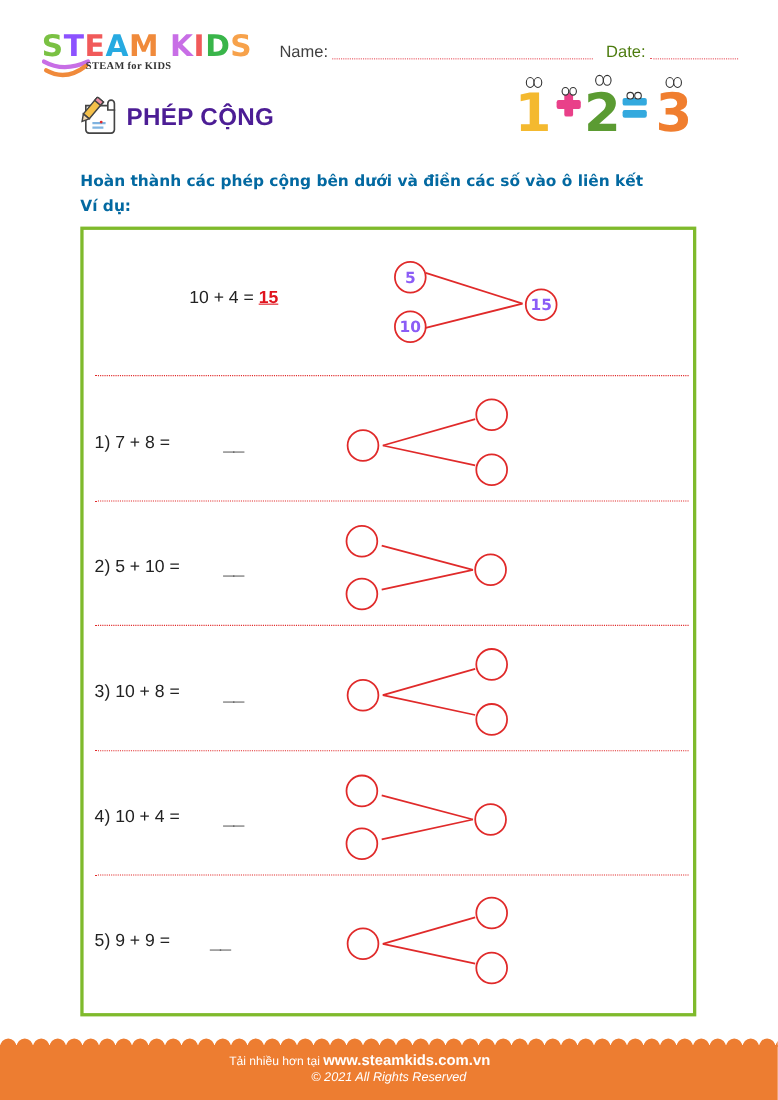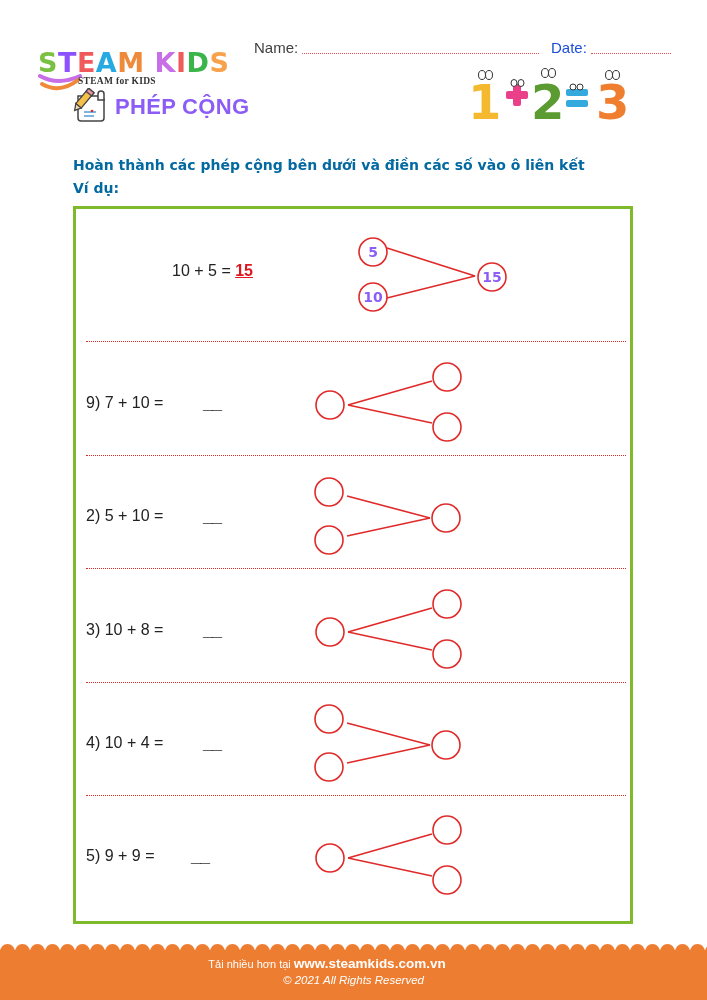--- a/index.html
+++ b/index.html
@@ -2,32 +2,32 @@
 <html><head>
 <meta charset="utf-8">
 <style>
   html, body { margin:0; padding:0; }
   body {
     width:707px; height:1000px; position:relative; overflow:hidden;
     background:#ffffff; font-family:"Liberation Sans", sans-serif; color:#222;
   }
   .abs { position:absolute; }
   
-  .logo { left:38px; top:48px; width:200px; height:50px; }
+  .logo { left:38px; top:28px; width:200px; height:50px; }
   .logo-word { font-family:"DejaVu Sans", sans-serif; font-weight:bold; font-size:27px; letter-spacing:0.5px; line-height:30px; white-space:nowrap; }
   .logo-sub { position:absolute; left:40px; top:28px; font-family:Liberation Serif, serif; font-weight:bold; font-size:9.5px; color:#333; letter-spacing:0.3px; }
   .logo-swoosh { position:absolute; left:0; top:24px; }
   
   .name-label { left:254px; top:39px; font-size:15px; color:#404040; }
   .name-line { left:302px; top:53px; width:237px; border-bottom:1.6px dotted #e8505b; }
-  .date-label { left:551px; top:39px; font-size:15px; color:#1d4ed8; }
+  .date-label { left:551px; top:39px; font-size:15px; color:#4d7c0f; }
   .date-line { left:591px; top:53px; width:80px; border-bottom:1.6px dotted #e8505b; }
   
   .title-icon { left:72px; top:88px; }
-  .title { left:115px; top:94px; font-size:22px; font-weight:bold; color:#8b5cf6; letter-spacing:0.3px; }
+  .title { left:115px; top:94px; font-size:22px; font-weight:bold; color:#4c1d95; letter-spacing:0.3px; }
   .mascot { left:468px; top:67px; }
   
   .instr { left:73px; top:157px; font-size:15.5px; font-weight:bold; color:#0369a1; font-family:"DejaVu Sans", sans-serif; font-size:14px; }
   .example-label { left:73px; top:180px; font-family:"DejaVu Sans", sans-serif; font-size:14px; font-weight:bold; color:#0369a1; }
   
   .frame { left:73px; top:206px; width:560px; height:718px; border:3px solid #7fba2c; box-sizing:border-box; }
   .divider { left:86px; width:540px; border-top:1.5px dotted #e02a2a; }
   .eq { font-size:16px; color:#222; white-space:nowrap; }
   .ex-eq { left:172px; top:262px; }
   .ex-answer { color:#e0141e; font-weight:bold; text-decoration:underline; }
@@ -92,37 +92,37 @@
     <ellipse cx="141" cy="8" rx="3.5" ry="4.5"></ellipse>
       <ellipse cx="148" cy="8" rx="3.5" ry="4.5"></ellipse>
   </g>
 </svg>
 
 <div class="abs instr">Hoàn thành các phép cộng bên dưới và điền các số vào ô liên kết</div>
 <div class="abs example-label">Ví dụ:</div>
 
 <div class="abs frame"></div>
 
-<div class="abs eq ex-eq"><span>10 + 5 = </span><span class="ex-answer">15</span></div>
+<div class="abs eq ex-eq"><span>10 + 4 = </span><span class="ex-answer">15</span></div>
 <svg class="diagram" width="707" height="1000" style="pointer-events:none;">
   <line x1="387" y1="248" x2="475" y2="276" stroke="#e02a2a" stroke-width="1.6"></line>
   <line x1="387" y1="298" x2="475" y2="276" stroke="#e02a2a" stroke-width="1.6"></line>
   <circle cx="373" cy="252" r="14" fill="#fff" stroke="#e02a2a" stroke-width="1.6"></circle>
   <circle cx="373" cy="297" r="14" fill="#fff" stroke="#e02a2a" stroke-width="1.6"></circle>
   <circle cx="492" cy="277" r="14" fill="#fff" stroke="#e02a2a" stroke-width="1.6"></circle>
   <text class="num-purple" x="373" y="257" text-anchor="middle" id="ex-top">5</text>
   <text class="num-purple" x="373" y="302" text-anchor="middle" id="ex-bottom">10</text>
   <text class="num-purple" x="492" y="282" text-anchor="middle" id="ex-sum">15</text>
 </svg>
 
 <div class="abs divider" style="top:341px;"></div>
 
 <div id="exercises">
     <div>
-      <div class="abs eq" style="left: 86px; top: 394px;">9) 7 + 10 =</div>
+      <div class="abs eq" style="left: 86px; top: 394px;">1) 7 + 8 =</div>
       <div class="abs blank" style="left: 203px; top: 393px;">__</div>
       <svg width="707" height="1000" class="diagram" style="pointer-events: none;">
         <line x1="348" y1="405" x2="432" y2="381" stroke="#e02a2a" stroke-width="1.6"></line>
         <line x1="348" y1="405" x2="432" y2="423" stroke="#e02a2a" stroke-width="1.6"></line>
         <circle cx="330" cy="405" r="14" fill="#fff" stroke="#e02a2a" stroke-width="1.6"></circle>
         <circle cx="447" cy="377" r="14" fill="#fff" stroke="#e02a2a" stroke-width="1.6"></circle>
         <circle cx="447" cy="427" r="14" fill="#fff" stroke="#e02a2a" stroke-width="1.6"></circle>
       </svg>
       <div class="abs divider" style="top: 455px;"></div>
     </div>

